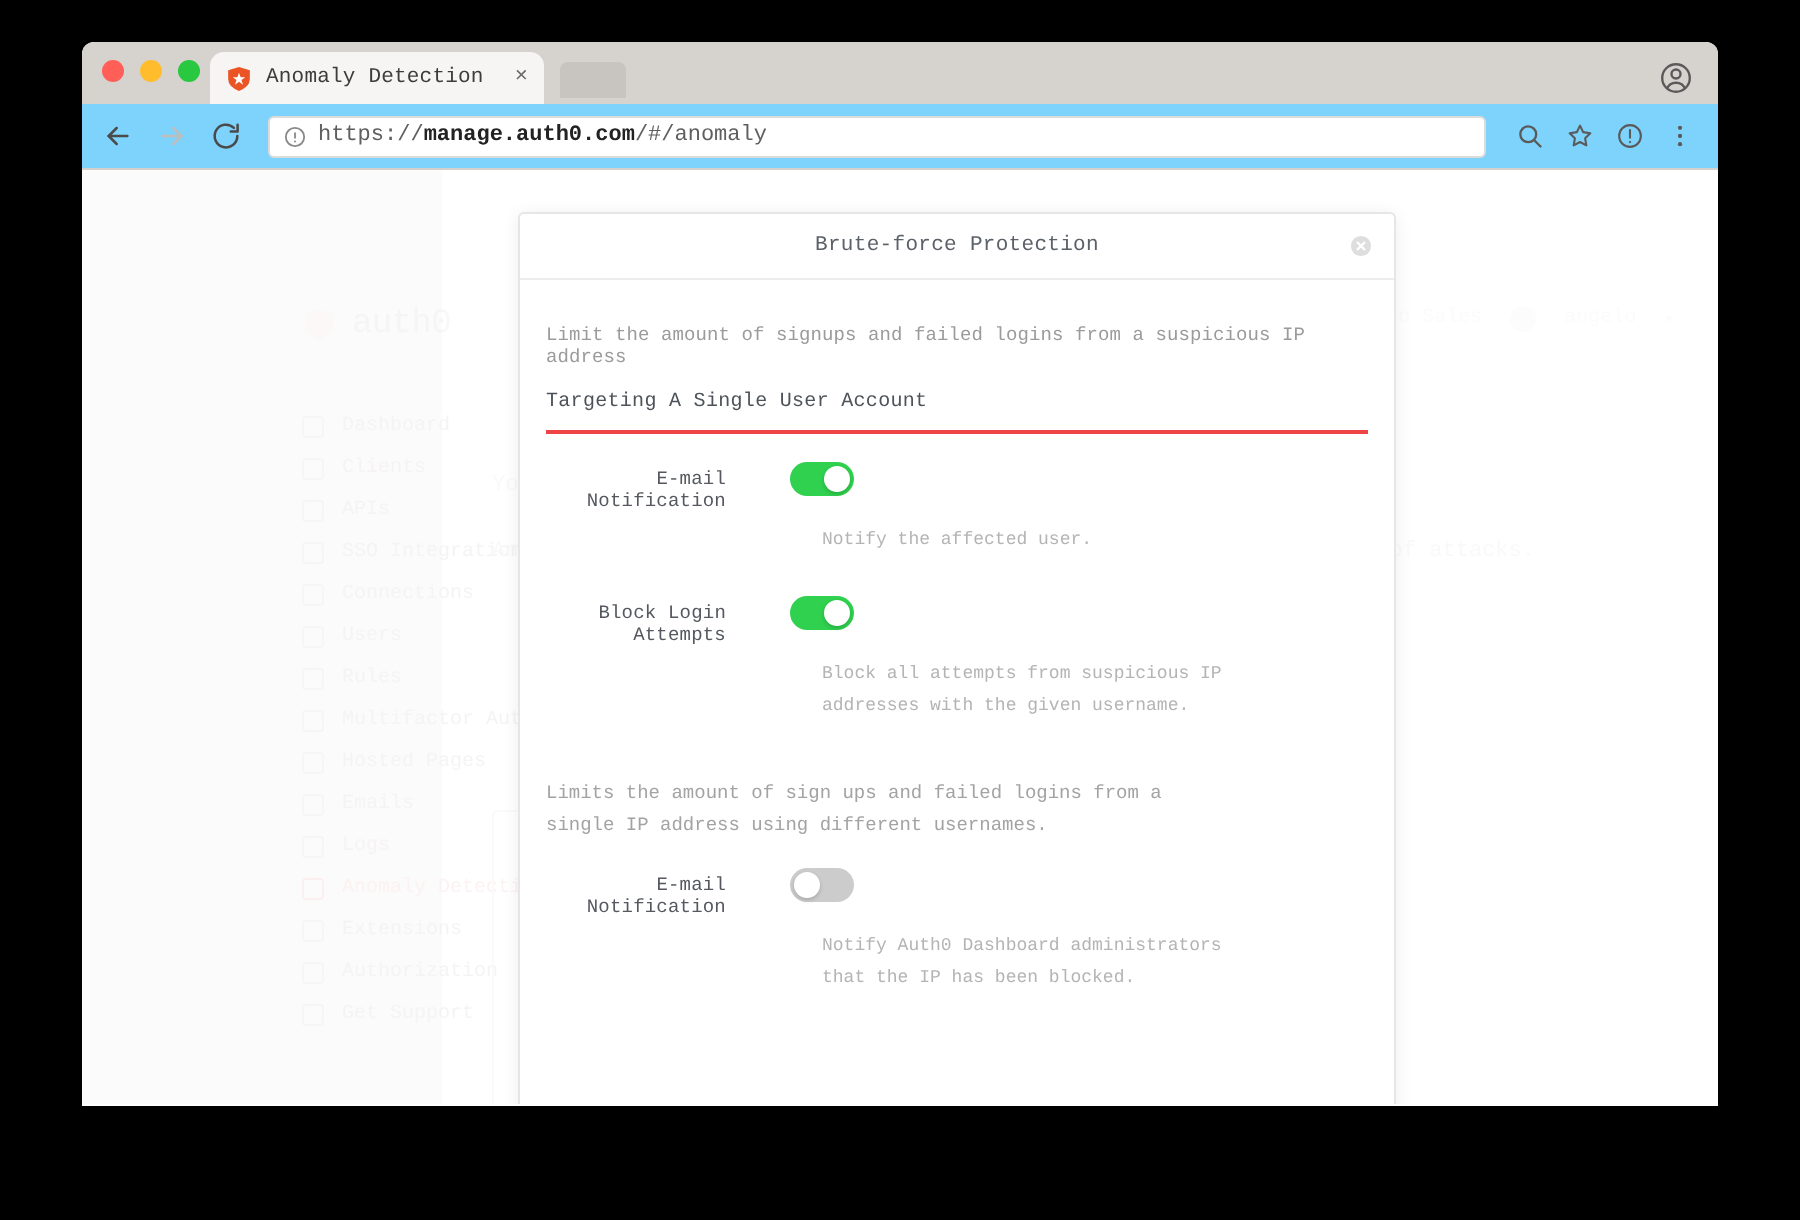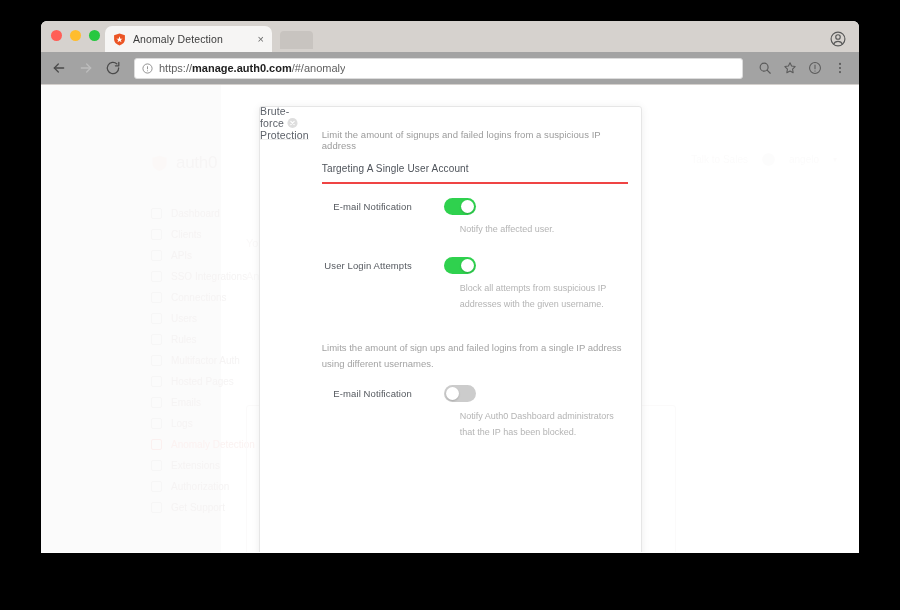--- a/index.html
+++ b/index.html
@@ -16,20 +16,21 @@
   .browser-window {
     position: absolute;
     left: 41px;
     top: 21px;
     width: 818px;
     height: 532px;
     background: #ffffff;
     border-radius: 6px 6px 0 0;
     overflow: hidden;
     box-shadow: 0 2px 14px rgba(0,0,0,0.35);
+    font-family: Liberation Mono, monospace;
   }
 
   
   .tabstrip {
     position: relative;
     height: 31px;
     background: #d6d2ce;
     display: flex;
     align-items: flex-end;
     padding-left: 10px;
@@ -97,21 +98,21 @@
     bottom: 4px;
     width: 18px;
     height: 18px;
     cursor: pointer;
     color: #5a5a5a;
   }
 
   
   .toolbar {
     height: 33px;
-    background: #a3a3a3;
+    background: #7dd3fc;
     border-bottom: 1px solid #d4d0cd;
     display: flex;
     align-items: center;
     padding: 0 10px;
     gap: 11px;
     justify-content: flex-end;
   }
   .nav-icon {
     width: 16px; height: 16px;
     flex: 0 0 16px;
@@ -214,29 +215,29 @@
   
   .modal-scrim {
     position: absolute;
     inset: 0;
     background: rgba(255,255,255,0.55);
   }
   .modal {
     position: absolute;
     left: 218px;
     top: 21px;
-    width: 383px;
+    width: 439px;
     height: 455px;
     background: #ffffff;
     border: 1px solid #e6e6e6;
     border-radius: 3px;
     box-shadow: 0 1px 9px rgba(0,0,0,0.07);
     overflow: hidden;
     display: flex;
-    flex-direction: row;
+    flex-direction: column;
   }
   .modal-header {
     position: relative;
     height: 33px;
     flex: 0 0 33px;
     border-bottom: 1px solid #ededed;
     display: flex;
     align-items: center;
     justify-content: center;
   }
@@ -530,21 +531,21 @@
           <div class="field-label">E-mail Notification</div>
           <div class="field-control">
             <div class="toggle on">
               <span class="toggle-knob"></span>
             </div>
           </div>
         </div>
         <div class="field-help">Notify the affected user.</div>
 
         <div class="field-row">
-          <div class="field-label">User Login Attempts</div>
+          <div class="field-label">Block Login Attempts</div>
           <div class="field-control">
             <div class="toggle on">
               <span class="toggle-knob"></span>
             </div>
           </div>
         </div>
         <div class="field-help">Block all attempts from suspicious IP addresses with the given username.</div>
 
         <div class="spacer-lg"></div>
 

